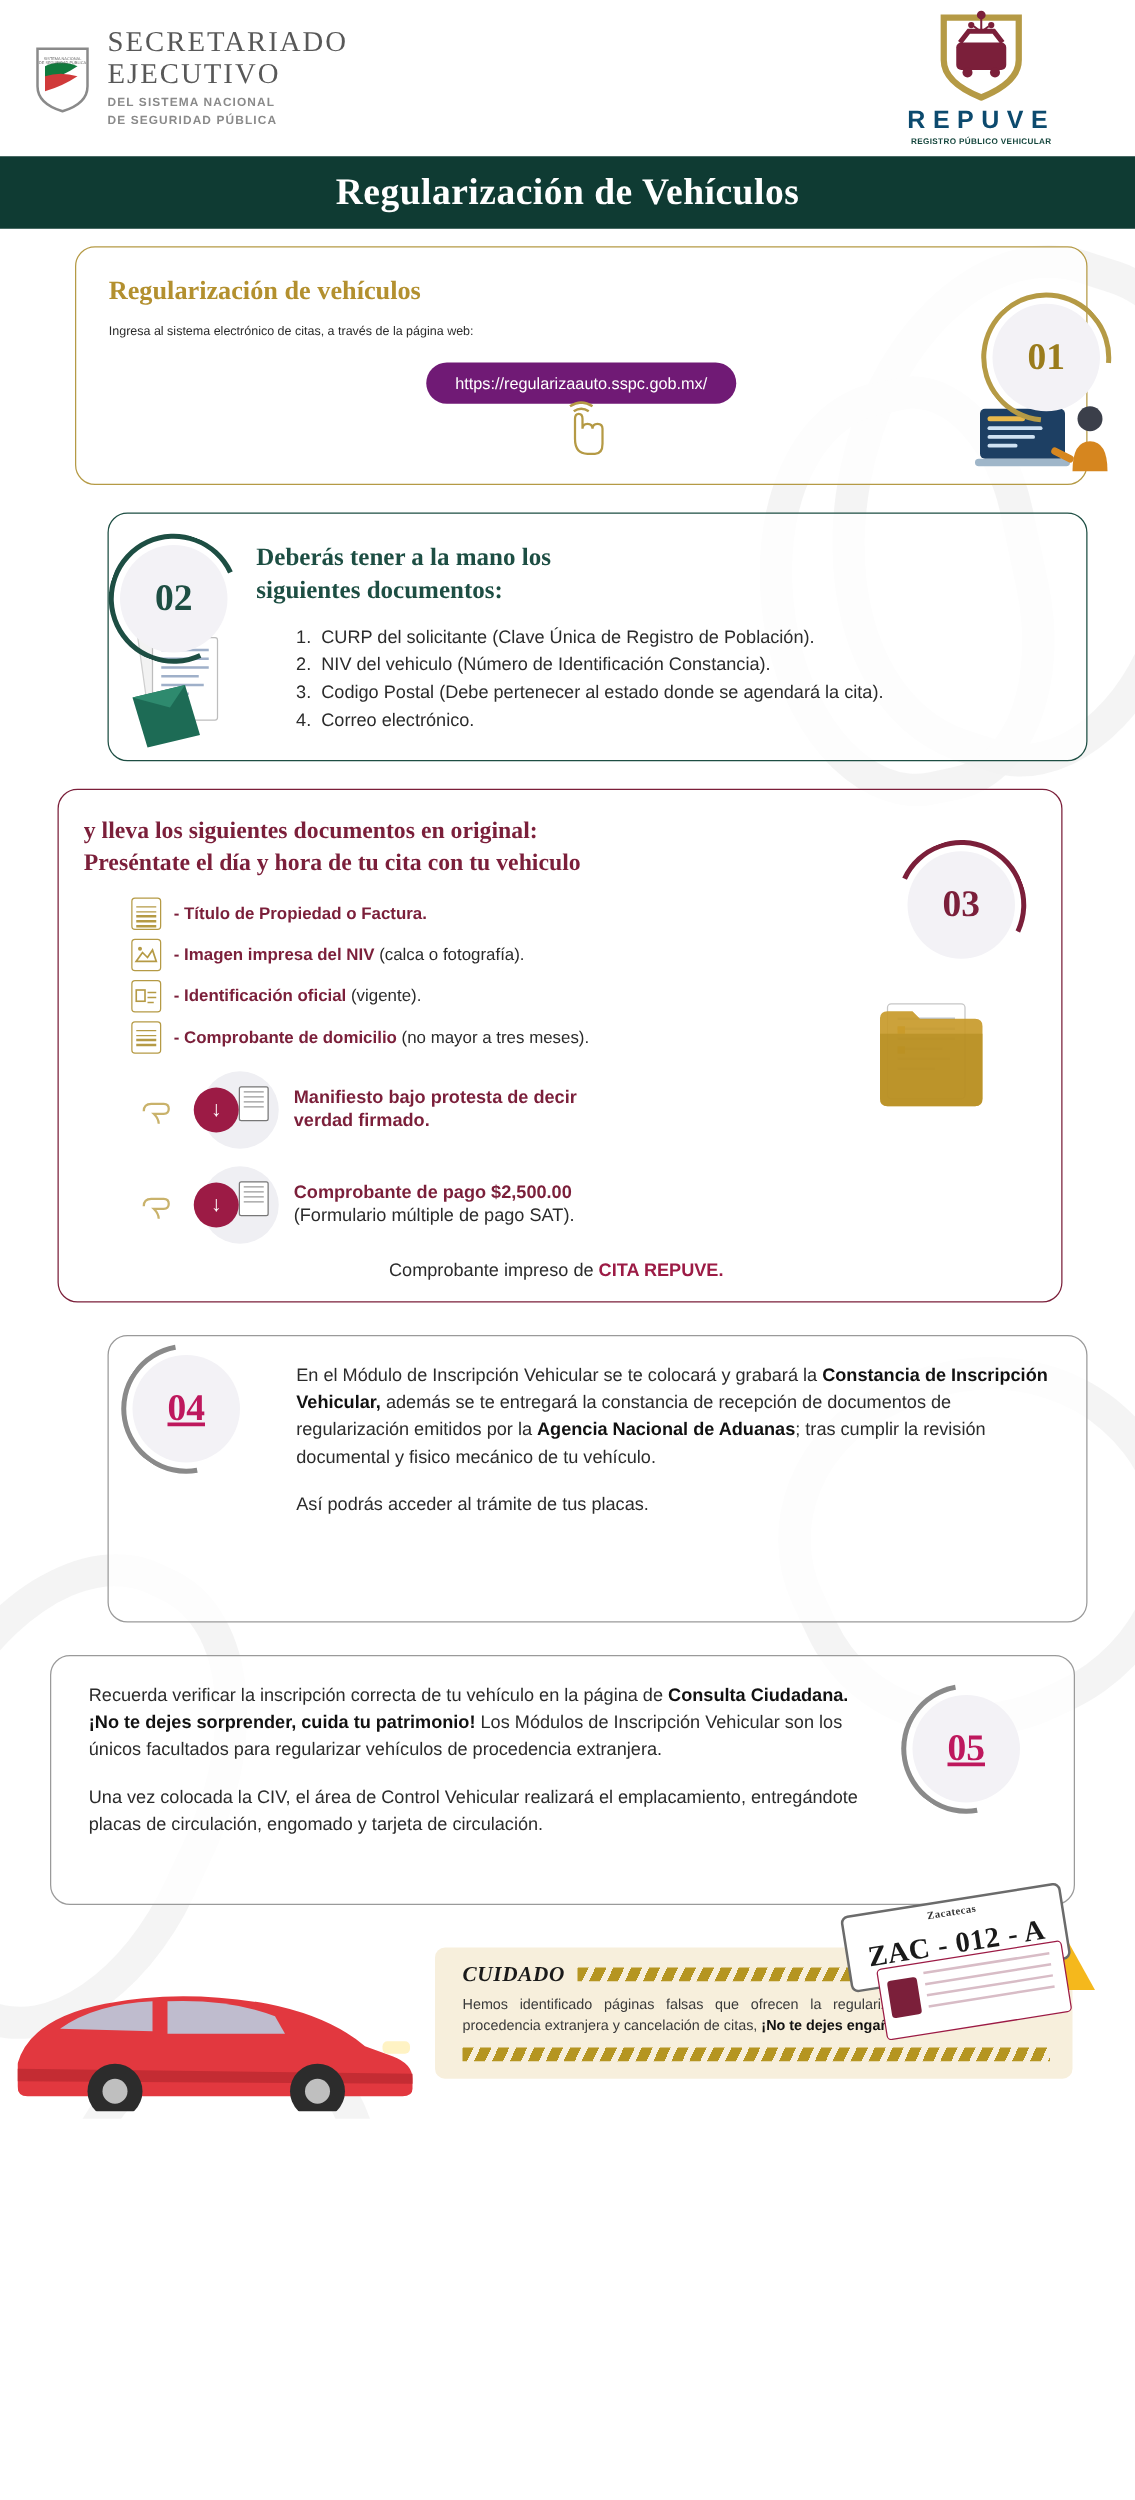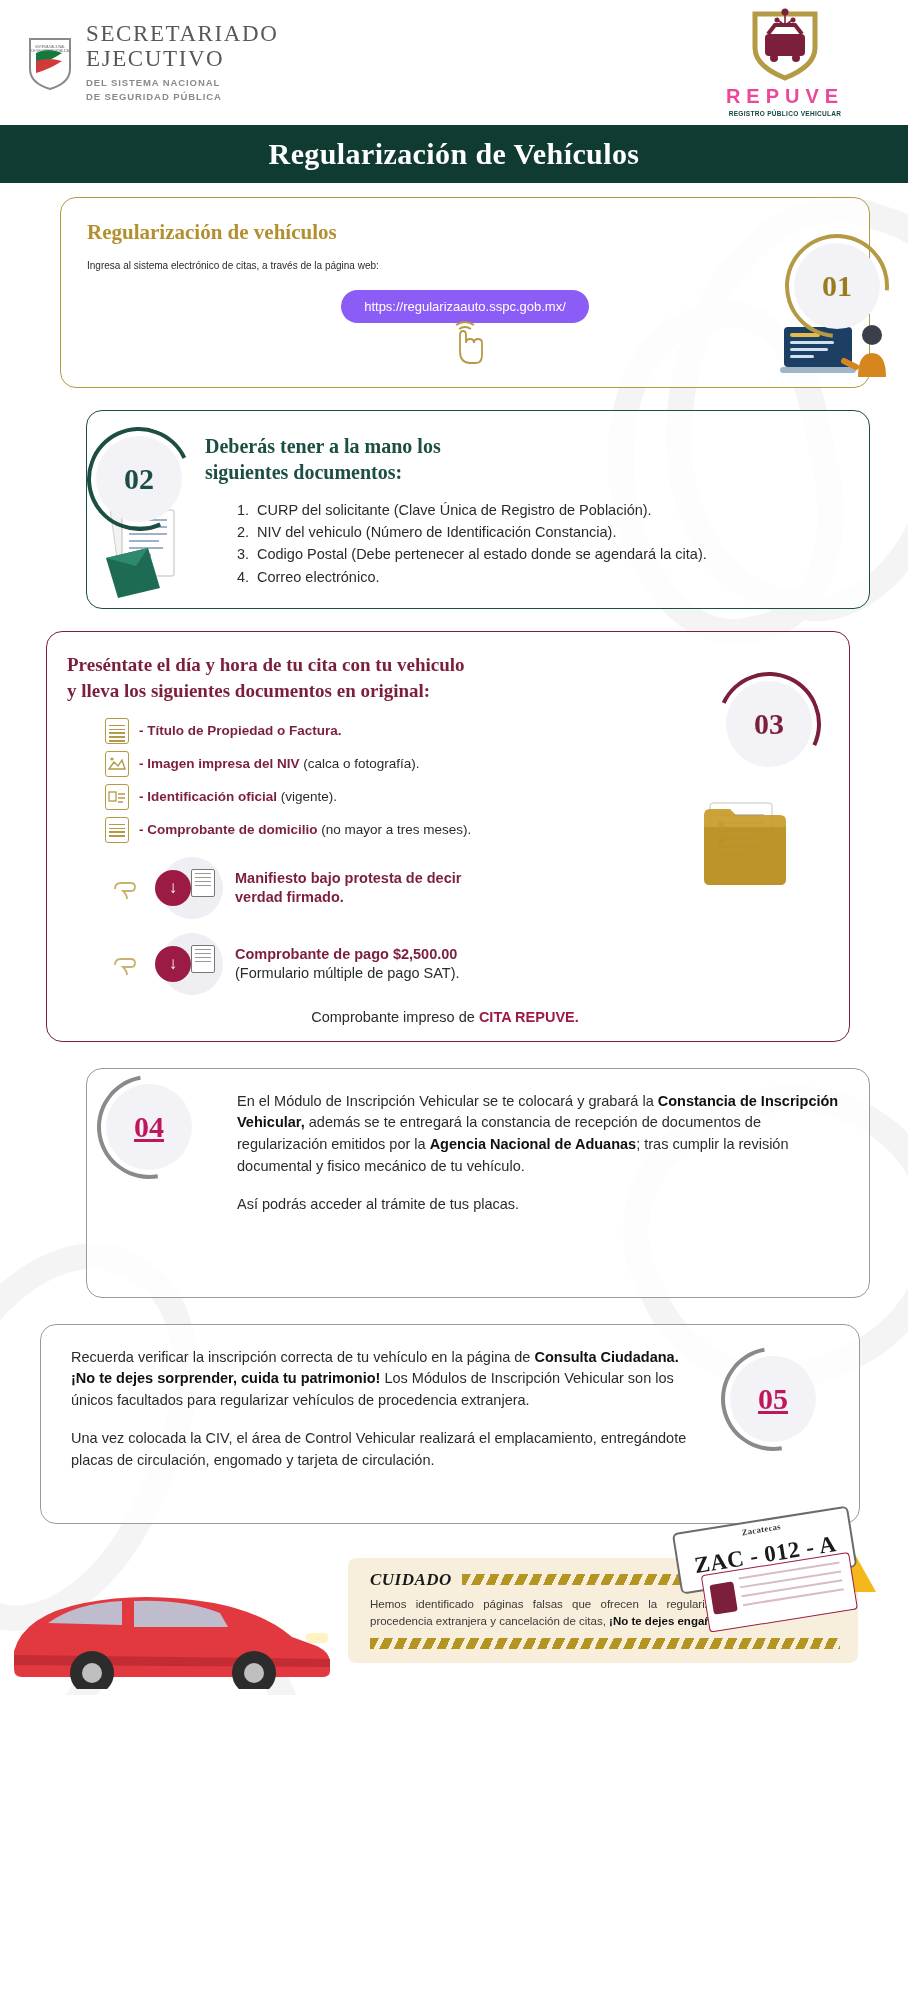--- a/index.html
+++ b/index.html
@@ -51,21 +51,21 @@
   .sec-text .l2 { margin-top: 2px; }
   .sec-text .l3 {
     font-size: 9.5px; letter-spacing: .9px; color: #8a8a8a;
     margin-top: 6px; line-height: 1.45; font-weight: bold;
   }
 
   .logo-center { text-align: center; width: 190px; }
   .repuve-mark { height: 74px; display: flex; justify-content: center; align-items: flex-end; }
   .repuve-word {
     font-size: 20px; font-weight: bold; letter-spacing: 6px;
-    color: #ec4899; margin-top: 3px;
+    color: #0c4a6e; margin-top: 3px;
   }
   .repuve-sub {
     font-size: 6.5px; letter-spacing: .3px; color: #14453c;
     font-weight: bold; margin-top: 2px;
   }
 
   .logo-right { display: flex; align-items: center; gap: 4px; }
   .indig-photo {
     width: 130px; height: 74px; position: relative; overflow: hidden;
     display: flex; align-items: flex-end; justify-content: center; gap: 1px;
@@ -110,21 +110,21 @@
     min-height: 178px;
     padding: 22px 26px 18px 26px;
   }
   .h-gold {
     font-family: "Liberation Serif", serif;
     color: #b3902f; font-size: 21px; font-weight: bold;
   }
   .p-body { font-size: 10px; color: #2b2b2b; line-height: 1.45; }
   .urlbtn {
     margin: 16px auto 0 auto; width: 248px; text-align: center;
-    background: #8b5cf6; color: #fff; border-radius: 18px;
+    background: #701a75; color: #fff; border-radius: 18px;
     padding: 9px 10px; font-size: 13px;
   }
   .hand {
     width: 46px; height: 52px; margin: -6px auto 0 auto; position: relative;
   }
 
   .badge {
     position: absolute; width: 86px; height: 86px; border-radius: 50%;
     background: #f3f2f6; display: flex; align-items: center; justify-content: center;
     font-family: "Liberation Serif", serif; font-size: 30px; font-weight: bold;
@@ -372,22 +372,22 @@
           <path d="M33 24 h38 M33 31 h38 M33 38 h38 M33 45 h30 M33 52 h34 M33 59 h22"></path>
         </g>
         <path d="M10 62 L52 52 L64 92 L22 102 Z" fill="#1d6b55"></path>
         <path d="M10 62 L52 52 L40 70 Z" fill="#2e8a6e"></path>
       </svg>
     </div>
   </div>
 
   <div class="step03wrap">
     <div class="card step03">
+      <div class="h-wine">y lleva los siguientes documentos en original:</div>
       <div class="h-wine">Preséntate el día y hora de tu cita con tu vehiculo</div>
-      <div class="h-wine">y lleva los siguientes documentos en original:</div>
 
       <div class="doc-list">
         <div class="doc-row">
           <span class="ico-box">
               <span class="ico-lines">
                 <i></i>
                 <i></i>
                 <i></i>
                 <i></i>
                 <i></i>

